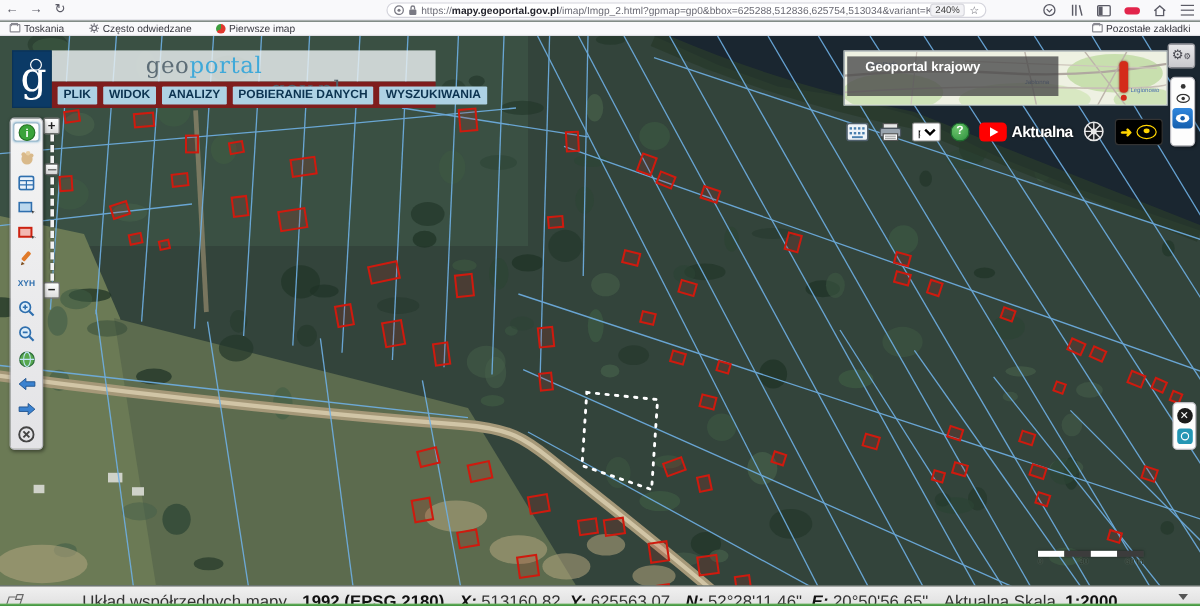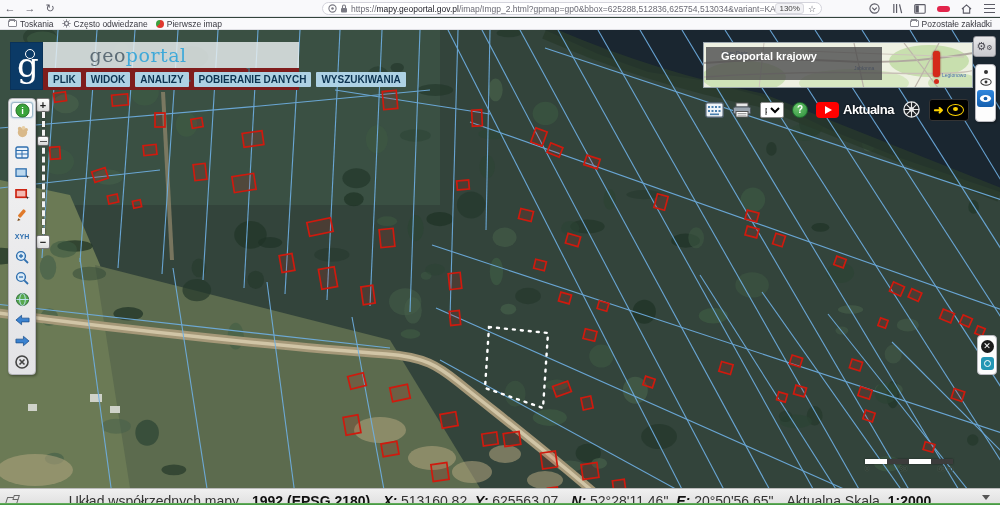--- a/index.html
+++ b/index.html
@@ -4,46 +4,46 @@
 <style>
   * { margin:0; padding:0; box-sizing:border-box; }
   html,body { width:1000px; height:505px; overflow:hidden; font-family:"Liberation Sans", sans-serif; background:#222; }
   .stage { position:relative; width:1000px; height:505px; background:#33443b; }
 
   
   .browser-bar { position:absolute; left:0; top:0; width:1000px; height:17px; background:#f9f9fb; border-bottom:1px solid #e3e3e8; display:flex; align-items:center; z-index:60; }
   .nav-ico { color:#5b5b66; font-size:11px; line-height:17px; width:20px; text-align:center; cursor:default; }
   .url-pill { position:absolute; left:322px; top:2px; width:500px; height:13px; background:#fff; border:1px solid #d4d4dc; border-radius:7px; display:flex; align-items:center; padding:0 5px; }
   .url-text { font-size:8.5px; color:#6a6a74; white-space:nowrap; overflow:hidden; }
-  .url-text b { color:#23232c; font-weight:normal; }
+  .url-text b { color:#23232c; font-weight:bold; }
   .zoom-badge { margin-left:auto; font-size:8px; color:#444; border:1px solid #d8d8de; border-radius:3px; padding:0 3px; background:#f2f2f5; }
   .star { font-size:9px; color:#5b5b66; margin-left:4px; }
   .right-icons { position:absolute; right:4px; top:0; height:17px; display:flex; align-items:center; gap:9px; }
   .rp { width:14px; height:12px; display:flex; align-items:center; justify-content:center; }
   .red-pill { width:13px; height:6px; background:#e2254b; border-radius:3px; }
   .burger { width:11px; height:9px; border-top:1.6px solid #5b5b66; border-bottom:1.6px solid #5b5b66; position:relative; }
   .burger:before { content:""; position:absolute; left:0; right:0; top:2.6px; border-top:1.6px solid #5b5b66; }
 
-  .bookmarks-bar { position:absolute; left:0; top:18px; width:1000px; height:12px; background:#f9f9fb; border-bottom:1px solid #e0e0e5; display:flex; align-items:center; font-size:8.5px; color:#3a3a42; z-index:60; }
+  .bookmarks-bar { position:absolute; left:0; top:18px; width:1000px; height:12px; background:#f9f9fb; border-bottom:1px solid #e0e0e5; display:flex; align-items:center; font-size:8.5px; color:#3a3a42; z-index:60;gap:12px; }
   .bm { display:flex; align-items:center; gap:3px; margin-left:8px; }
   .bm-right { margin-left:auto; margin-right:8px; display:flex; align-items:center; gap:3px; }
   .folder { width:9px; height:7px; border:1px solid #8a8a92; border-radius:1px; position:relative; background:#fff; }
   .folder:before { content:""; position:absolute; top:-2px; left:0; width:4px; height:2px; border:1px solid #8a8a92; border-bottom:none; border-radius:1px 1px 0 0; }
   .ff-dot { width:8px; height:8px; border-radius:50%; background:conic-gradient(#e0382e 0 65%, #3e9e3e 65% 100%); }
 
   
   .map-wrap { position:absolute; left:0; top:30px; width:1000px; height:458px; overflow:hidden; }
   #map-svg { position:absolute; left:0; top:0; cursor:crosshair; }
 
   
   .gp-header { position:absolute; left:10px; top:12px; display:flex; z-index:20; }
   .gp-logo { width:33px; height:48px; background:#0b3a66; border:1px solid #0a3258; color:#fff; position:relative; }
   .gp-logo .g { position:absolute; left:6px; top:2px; font-family:"DejaVu Serif", serif; font-size:34px; line-height:40px; color:#fff; }
   .gp-logo .orb { position:absolute; left:14px; top:6px; width:10px; height:10px; border:1.5px solid #fff; border-radius:50%; background:#0b3a66; }
-  .gp-right { width:256px; }
+  .gp-right { width:320px; }
   .gp-title { height:26px; background:rgba(235,240,242,0.82); display:flex; align-items:center; justify-content:center; font-family:"DejaVu Serif", serif; font-size:19px; letter-spacing:0.5px; }
   .gp-title .t-geo { color:#5d6d77; } .gp-title .t-portal { color:#3fa9d9; } .gp-title .t-suffix { color:#4d5d66;margin-top:40px; }
   .gp-menu { height:22px; background:#7f1d1d; display:flex; align-items:center; gap:5px; padding:0 5px; }
   .gp-menu-btn { background:#aed2e4; color:#0c3350; font-size:10px; font-weight:bold; padding:2px 5px; border-radius:1px; cursor:pointer; white-space:nowrap; }
 
   
   .left-toolbar { position:absolute; left:8px; top:68px; width:28px; background:linear-gradient(#f4f4f4,#e3e3e6); border:1px solid #b5b5bb; border-radius:4px; box-shadow:1px 1px 3px rgba(0,0,0,0.4); padding:3px 0 4px; display:flex; flex-direction:column; align-items:center; gap:5px; z-index:20; }
   .tool { width:22px; height:16px; display:flex; align-items:center; justify-content:center; cursor:pointer; border-radius:3px; }
   .tool.sel { background:#fdfdfd; border:1px solid #9fb9c9; box-shadow:0 0 2px #7fb2d0; }
   .xyh { font-size:7px; font-weight:bold; color:#2f6fae; letter-spacing:0; }
@@ -121,21 +121,21 @@
     <div class="url-pill">
       <svg width="9" height="9" viewBox="0 0 10 10" style="margin-right:3px;flex:none">
         <circle cx="5" cy="5" r="4" fill="none" stroke="#7a7a84" stroke-width="1.2"></circle>
           <circle cx="5" cy="5" r="1.4" fill="#7a7a84"></circle>
       </svg>
       <svg width="8" height="9" viewBox="0 0 8 9" style="margin-right:3px;flex:none">
         <rect x="1" y="4" width="6" height="4.5" rx="1" fill="#7a7a84"></rect>
           <path d="M2.5 4 V2.5 a1.5 1.5 0 0 1 3 0 V4" fill="none" stroke="#7a7a84" stroke-width="1.1"></path>
       </svg>
       <span class="url-text"><span>https://</span><b>mapy.geoportal.gov.pl</b><span>/imap/Imgp_2.html?gpmap=gp0&amp;bbox=625288,512836,625754,513034&amp;variant=KATASTER</span></span>
-      <span class="zoom-badge">130%</span>
+      <span class="zoom-badge">240%</span>
       <span class="star">☆</span>
     </div>
     <div class="right-icons">
       <span class="rp">
         <svg width="11" height="11" viewBox="0 0 12 12">
             <circle cx="6" cy="6" r="5" fill="none" stroke="#5b5b66" stroke-width="1.2"></circle>
             <path d="M3.5 5 L6 7.5 L8.5 5" fill="none" stroke="#5b5b66" stroke-width="1.2"></path>
           </svg>
       </span>
       <span class="rp">

